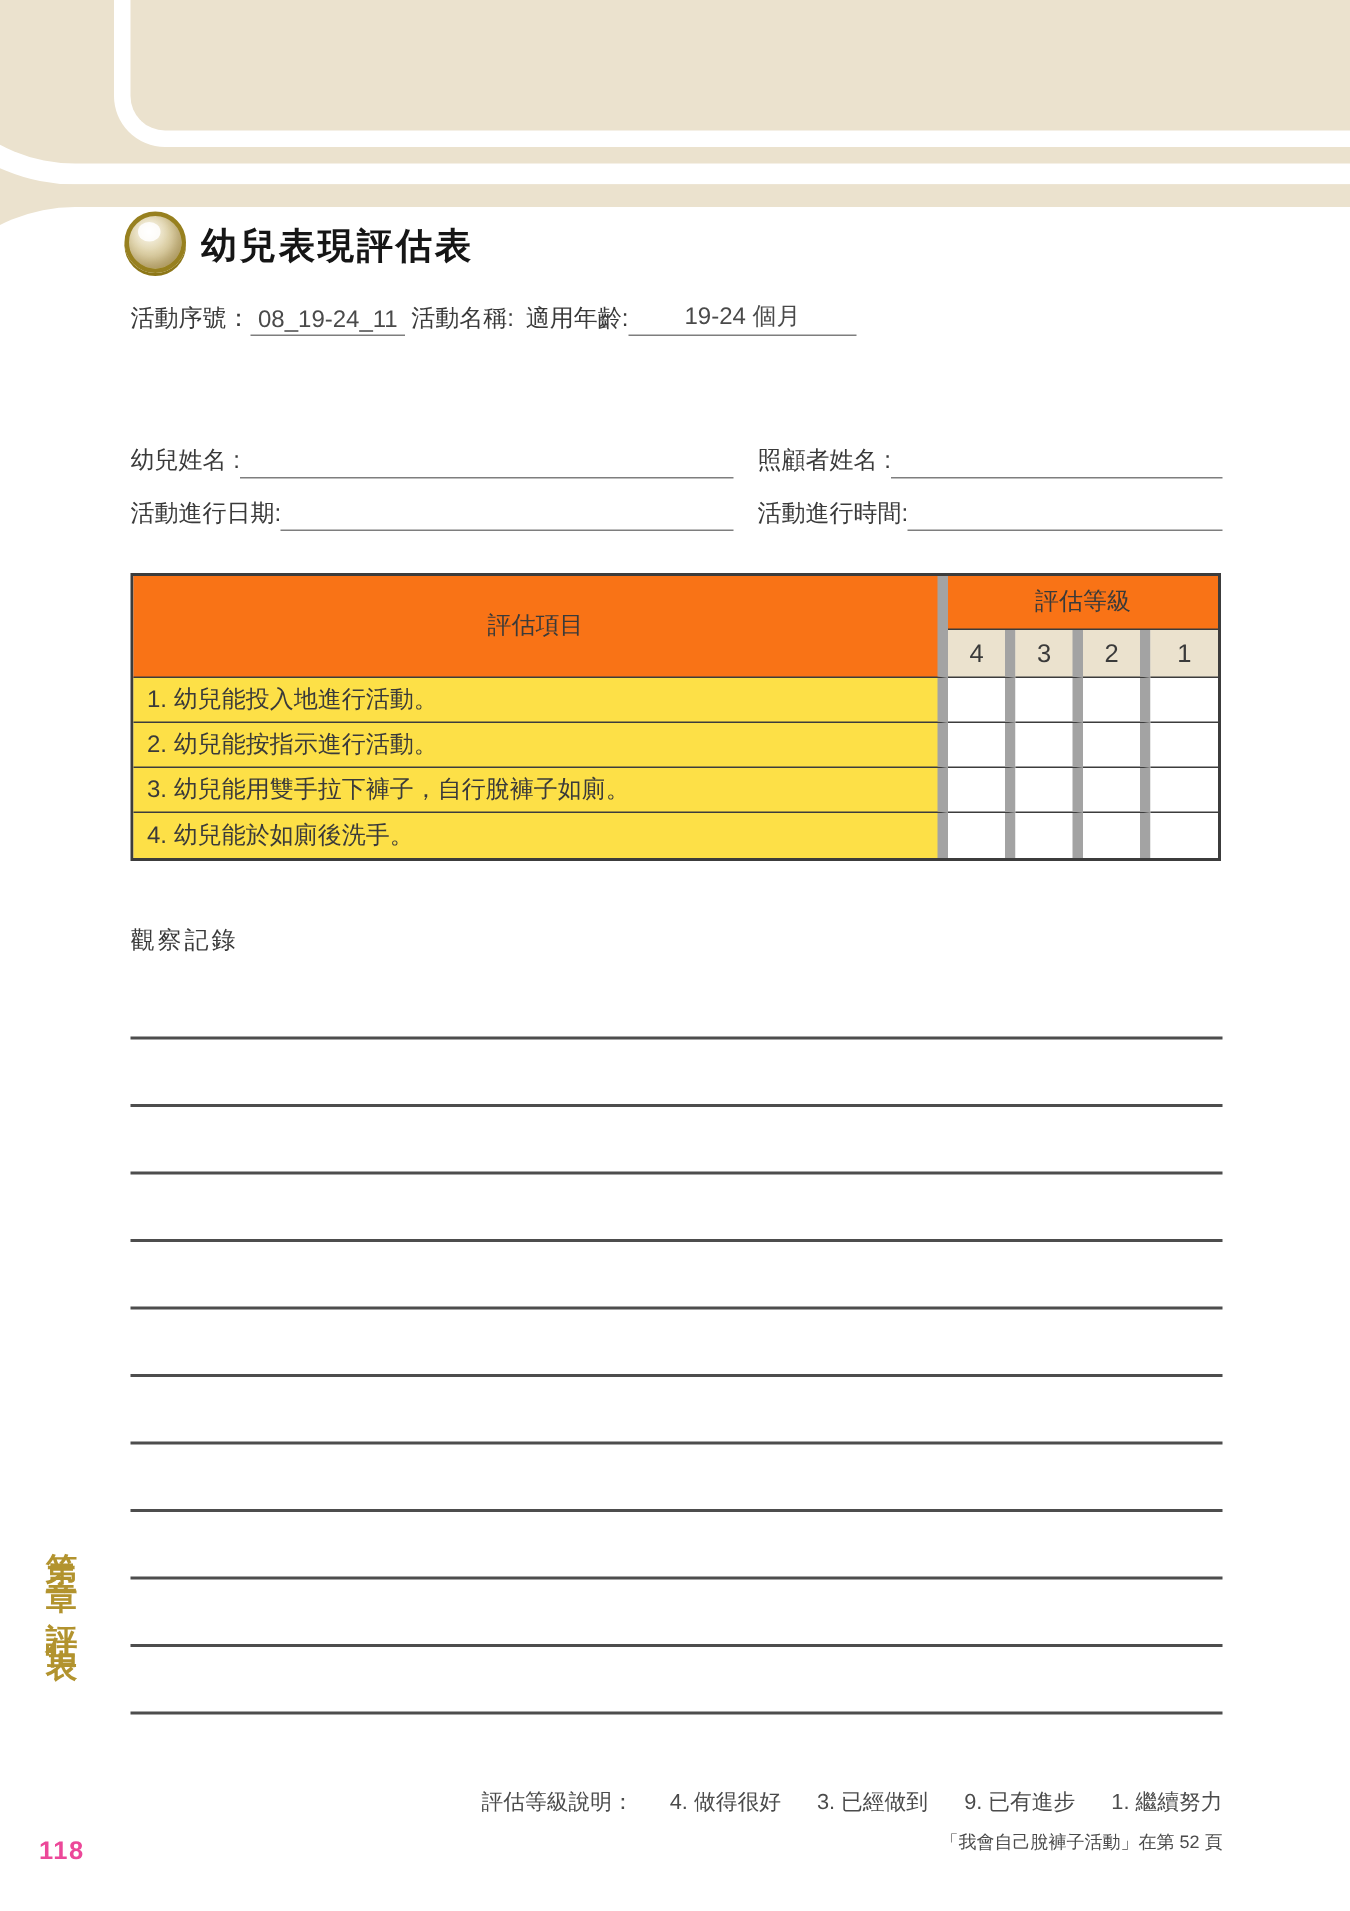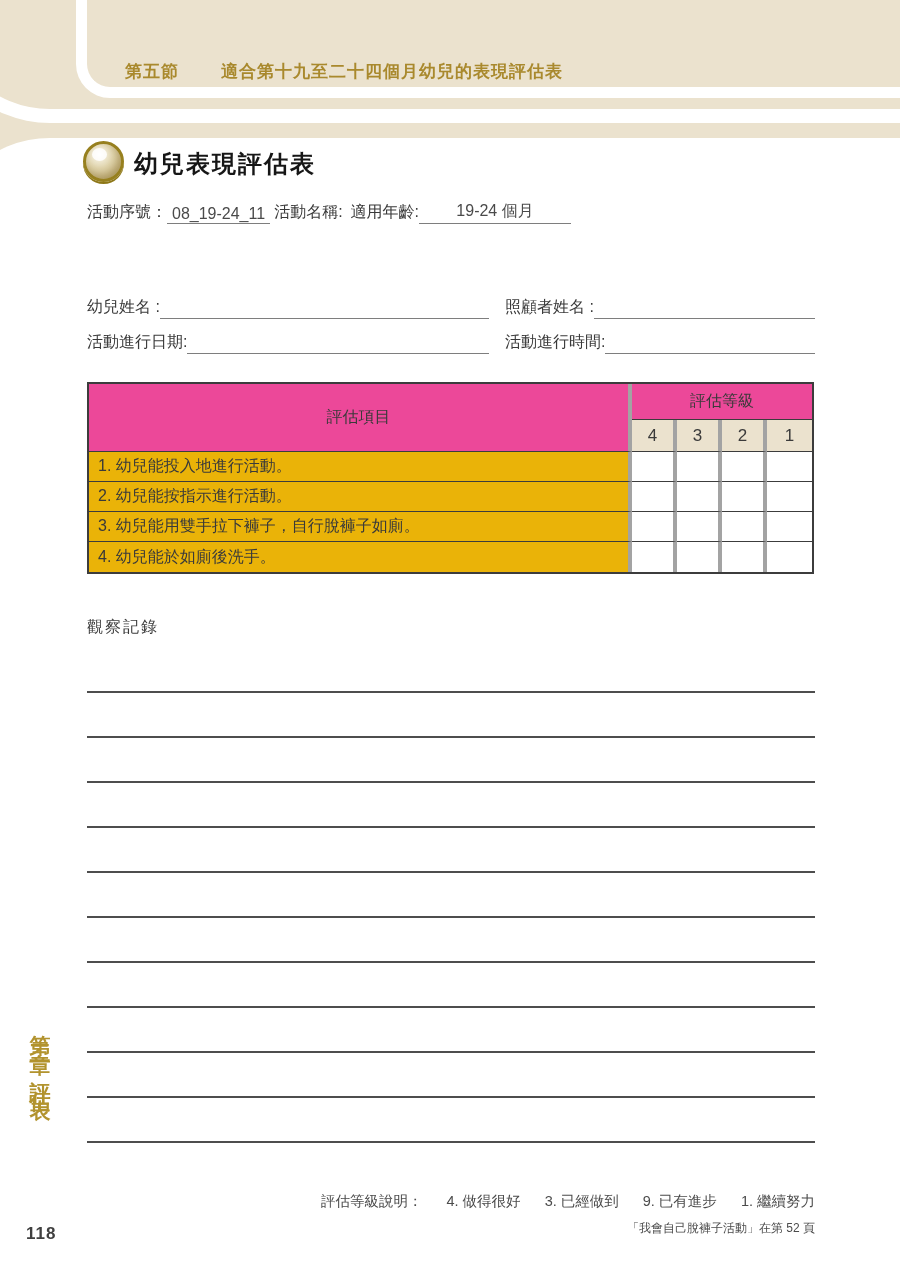--- a/index.html
+++ b/index.html
@@ -67,28 +67,28 @@
 
   
   .assess-table {
     position:absolute; left:87px; top:382px; width:727px;
     display:grid;
     grid-template-columns:1fr 45px 45px 45px 45px;
     grid-template-rows:36px 32px 30px 30px 30px 30px;
     border:2px solid #3c3c3c;
     font-size:16px; color:#3a3a3a;
   }
-  .assess-table > div { border-right:4px solid #a3a3a3; border-bottom:1px solid #3c3c3c; }
+  .assess-table > div { border-right:7px solid #a3a3a3; border-bottom:1px solid #3c3c3c; }
   .assess-table > .no-r { border-right:none; }
   .assess-table > .no-b { border-bottom:none; }
-  .cell-head { background:#ec4899; display:flex; align-items:center; justify-content:center; }
+  .cell-head { background:#f97316; display:flex; align-items:center; justify-content:center; }
   .cell-item-head { grid-row:1 / 3; grid-column:1; }
   .cell-rating-head { grid-column:2 / 6; }
   .cell-level { background:#ebe2ce; display:flex; align-items:center; justify-content:center; font-size:17px; }
-  .cell-row-label { background:#eab308; display:flex; align-items:center; padding-left:9px; }
+  .cell-row-label { background:#fde047; display:flex; align-items:center; padding-left:9px; }
   .cell-blank { background:#fff; }
 
   
   .obs-label { position:absolute; left:87px; top:617px; font-size:16px; color:#3a3a3a; letter-spacing:2px; }
   .ruled-lines { position:absolute; left:87px; right:85px; top:691px; }
   .ruled-line { height:0; border-top:2px solid #4d4d4d; margin-bottom:43px; }
 
   
   .legend-row {
     position:absolute; right:85px; top:1192px;
@@ -102,36 +102,33 @@
 
   
   .side-tabs {
     position:absolute; left:26px; top:1018px;
     writing-mode:vertical-rl; text-orientation:upright;
     font-size:21px; font-weight:bold; color:#b2932e; letter-spacing:9px;
   }
   .side-tabs .side-section { margin-top:20px; }
   .page-number {
     position:absolute; left:26px; top:1224px;
-    font-size:17px; font-weight:bold; color:#404040; letter-spacing:1px;
+    font-size:17px; font-weight:bold; color:#ec4899; letter-spacing:1px;
   }
 </style>
 </head>
 <body>
 
 <div class="page">
 
   <div class="header-beige"></div>
   <div class="frame-outer"></div>
   <div class="frame-inner"></div>
   <div class="page-body-curve"></div>
 
-  <div class="header-title-row">
-    <span class="sec-label">第五節</span><span>適合第十九至二十四個月幼兒的表現評估表</span>
-  </div>
 
   <div class="pearl"></div>
   <div class="form-title">幼兒表現評估表</div>
 
   <div class="frow row-a">
     <span class="lbl">活動序號：</span>
     <span class="val-inline">08_19-24_11</span>
     <span class="lbl" style="margin-left:4px;">活動名稱:</span>
     <span class="lbl" style="margin-left:8px;">適用年齡:</span>
     <span class="blank age-blank">19-24 個月</span>

